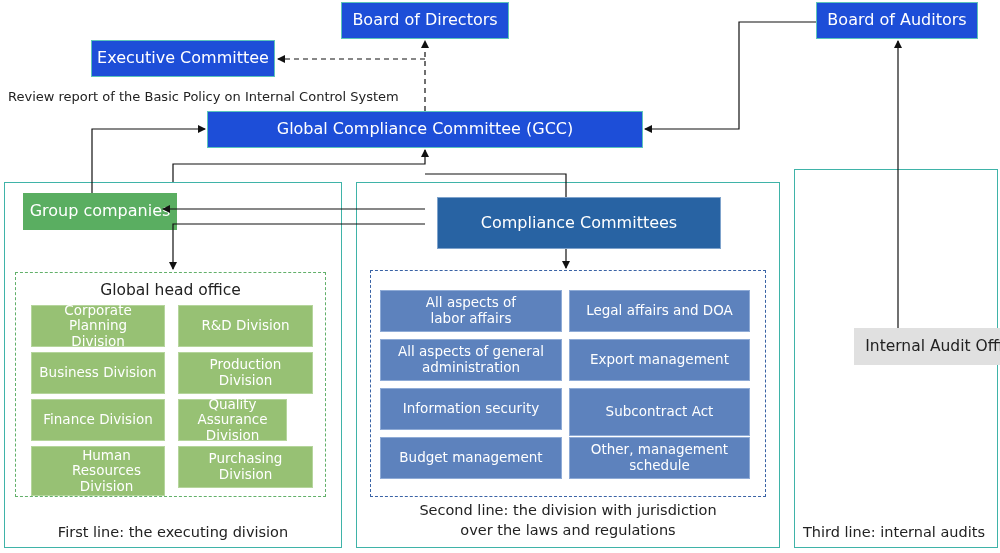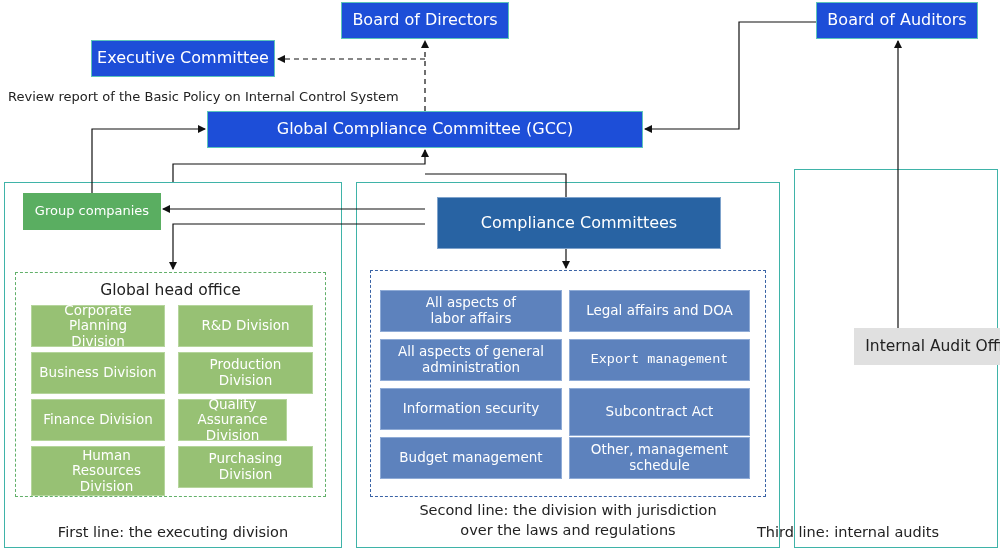--- a/index.html
+++ b/index.html
@@ -33,21 +33,21 @@
   <span>Board of Auditors</span>
 </div>
 <div class="box teal" style="left:91px;top:40px;width:184px;height:37px;font-size:16px;">
   <span>Executive Committee</span>
 </div>
 <div class="lbl" style="left:8px;top:88px;width:420px;text-align:left;font-size:13px;">Review report of the Basic Policy on Internal Control System</div>
 <div class="box teal" style="left:207px;top:111px;width:436px;height:37px;font-size:16px;">
   <span>Global Compliance Committee (GCC)</span>
 </div>
 
-<div class="box green-dk" style="left:23px;top:193px;width:138px;height:37px;font-size:13px;">
+<div class="box green-dk" style="left:23px;top:193px;width:154px;height:37px;font-size:16px;">
   <span>Group companies</span>
 </div>
 <div class="dash-green" style="left:15px;top:272px;width:311px;height:225px;"></div>
 <div class="lbl" style="left:15px;top:280px;width:311px;font-size:15.5px;">Global head office</div>
 
 <div class="box green-lt" style="left:31px;top:305px;width:134px;height:42px;">
     <span style="display:block;width:110px;">Corporate Planning Division</span>
   </div>
 <div class="box green-lt" style="left:178px;top:305px;width:135px;height:42px;">
     <span>R&amp;D Division</span>
@@ -80,21 +80,21 @@
 
 <div class="box blue-lt" style="left:380px;top:290px;width:182px;height:42px;">
     <span style="display:block;width:110px;">All aspects of labor affairs</span>
   </div>
 <div class="box blue-lt" style="left:569px;top:290px;width:181px;height:42px;">
     <span>Legal affairs and DOA</span>
   </div>
 <div class="box blue-lt" style="left:380px;top:339px;width:182px;height:42px;">
     <span style="display:block;width:170px;">All aspects of general administration</span>
   </div>
-<div class="box blue-lt" style="left:569px;top:339px;width:181px;height:42px;font-family:Liberation Mono, monospace;">
+<div class="box blue-lt" style="left:569px;top:339px;width:181px;height:42px;">
     <span>Export management</span>
   </div>
 <div class="box blue-lt" style="left:380px;top:388px;width:182px;height:42px;">
     <span>Information security</span>
   </div>
 <div class="box blue-lt" style="left:569px;top:388px;width:181px;height:48px;">
     <span>Subcontract Act</span>
   </div>
 <div class="box blue-lt" style="left:380px;top:437px;width:182px;height:42px;">
     <span>Budget management</span>
@@ -104,21 +104,21 @@
   </div>
 
 <div class="lbl" style="left:356px;top:500px;width:424px;font-size:14.5px;">
   <div>Second line: the division with jurisdiction</div>
   <div>over the laws and regulations</div>
 </div>
 
 <div class="box gray" style="left:810px;top:328px;width:178px;height:37px;font-size:15.5px;">
   <span>Internal Audit Office</span>
 </div>
-<div class="lbl" style="left:746px;top:522px;width:204px;font-size:14.5px;">Third line: internal audits</div>
+<div class="lbl" style="left:792px;top:522px;width:204px;font-size:14.5px;">Third line: internal audits</div>
 
 <svg class="conn" width="1000" height="553" viewBox="0 0 1000 553">
   <defs>
     <marker id="ah" markerWidth="8" markerHeight="8" refX="7" refY="4" orient="auto" markerUnits="userSpaceOnUse">
       <path d="M0,0 L8,4 L0,8 z" fill="#111"></path>
     </marker>
   </defs>
 
   <path d="M425,111 V41" stroke="#111" stroke-width="1.2" stroke-dasharray="5,4" fill="none" marker-end="url(#ah)"></path>
 

